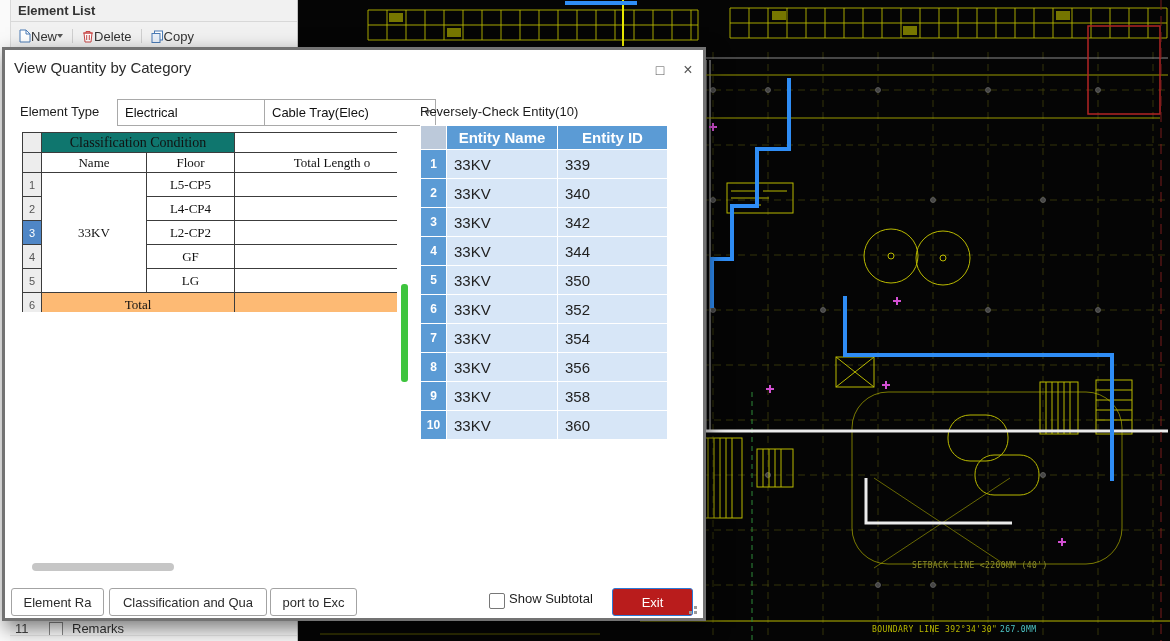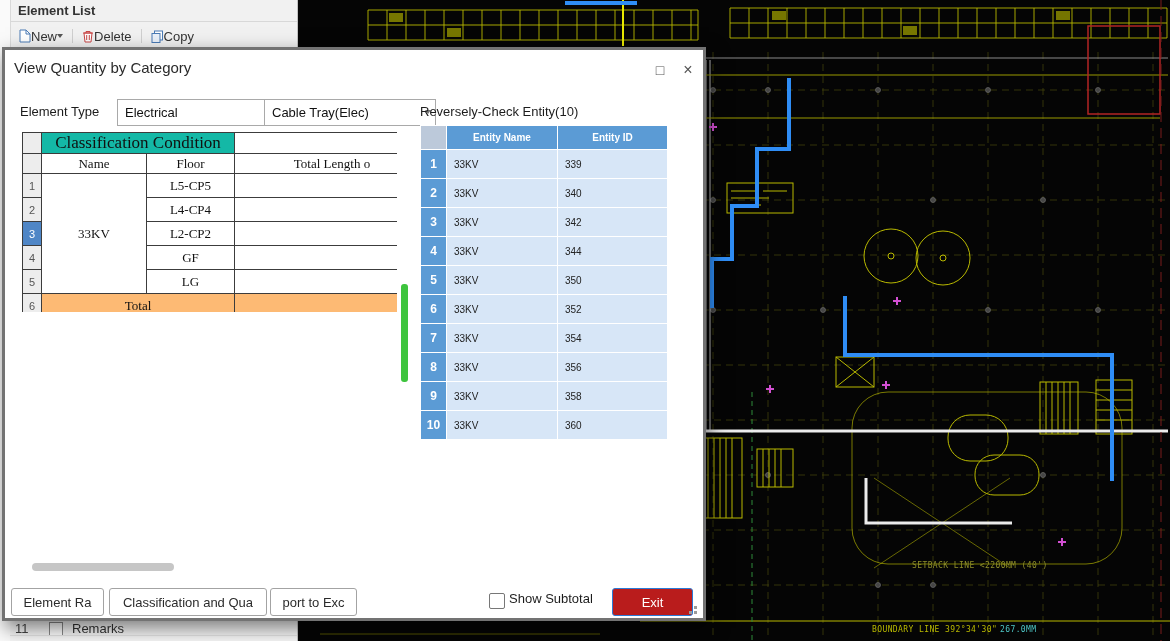--- a/index.html
+++ b/index.html
@@ -29,32 +29,32 @@
   #btn-close{left:672px;font-size:16px}
   .flabel{font-size:13px;color:#1c1c1c;line-height:20px}
   .select{background:#fff;border:1px solid #a9a9a9;font-size:13px;color:#111;display:flex;align-items:center;padding:0 14px 0 7px;white-space:nowrap;overflow:hidden}
   .select .car{position:absolute;right:4px;top:10px;width:0;height:0;border-left:3.5px solid transparent;border-right:3.5px solid transparent;border-top:4px solid #777}
 
   
   #ctwrap{left:17px;top:82px;width:375px;height:180px;overflow:hidden}
   table.ct{border-collapse:collapse;table-layout:fixed;width:407px;font-family:"Liberation Serif",serif;font-size:13px;color:#111}
   .ct td{border:1px solid #3c3c3c;text-align:center;padding:0;overflow:hidden;white-space:nowrap;background:#fff}
   .ct .hr1 td,.ct .hr2 td{height:19px}
-  .ct td.gh{background:#14b8a6;font-size:17px}
+  .ct td.gh{background:#0f766e;font-size:14px}
   .ct .dr td{height:23px}
   .ct td.num{background:#ededed;font-family:"Liberation Sans",sans-serif;font-size:11px;color:#555}
   .ct td.numsel{background:#4f86c6;color:#fff}
   .ct tr.tr6 td{height:24px;background:#fdba74}
   .ct tr.tr6 td.num{background:#ededed}
   #greenbar{left:396px;top:234px;width:7px;height:98px;background:#3ec43e;border-radius:3px}
 
   
   #etwrap{left:415px;top:75px}
   table.et{border-collapse:collapse;table-layout:fixed;width:247px}
-  .et th,.et td{border:1px solid #fff;padding:0;font-size:10px;overflow:hidden;white-space:nowrap}
+  .et th,.et td{border:1px solid #fff;padding:0;font-size:15px;overflow:hidden;white-space:nowrap}
   .et th{height:23px;background:#5b9bd5;color:#fff;font-weight:bold;text-align:center}
   .et th.corner{background:#bcc9da}
   .et td{height:28px;background:#d7e6f7;color:#222;text-align:left;padding-left:7px}
   .et td.rn{background:#5b9bd5;color:#fff;font-weight:bold;text-align:center;padding:0;font-size:12px}
 
   
   #hscroll{left:27px;top:513px;width:142px;height:8px;background:#c6c6c6;border-radius:4px}
   .dbtn{position:absolute;top:538px;height:26px;background:#fff;border:1px solid #a3a3a3;border-radius:3px;font-size:13px;color:#2b2b2b;display:flex;align-items:center;justify-content:center;white-space:nowrap;overflow:hidden;cursor:default}
   #exit-btn{background:#b91c1c;border-color:#2b7ad6;color:#fff}
   #subchk{left:484px;top:543px;width:14px;height:14px;border:1.5px solid #777;border-radius:2px;background:#fff}

